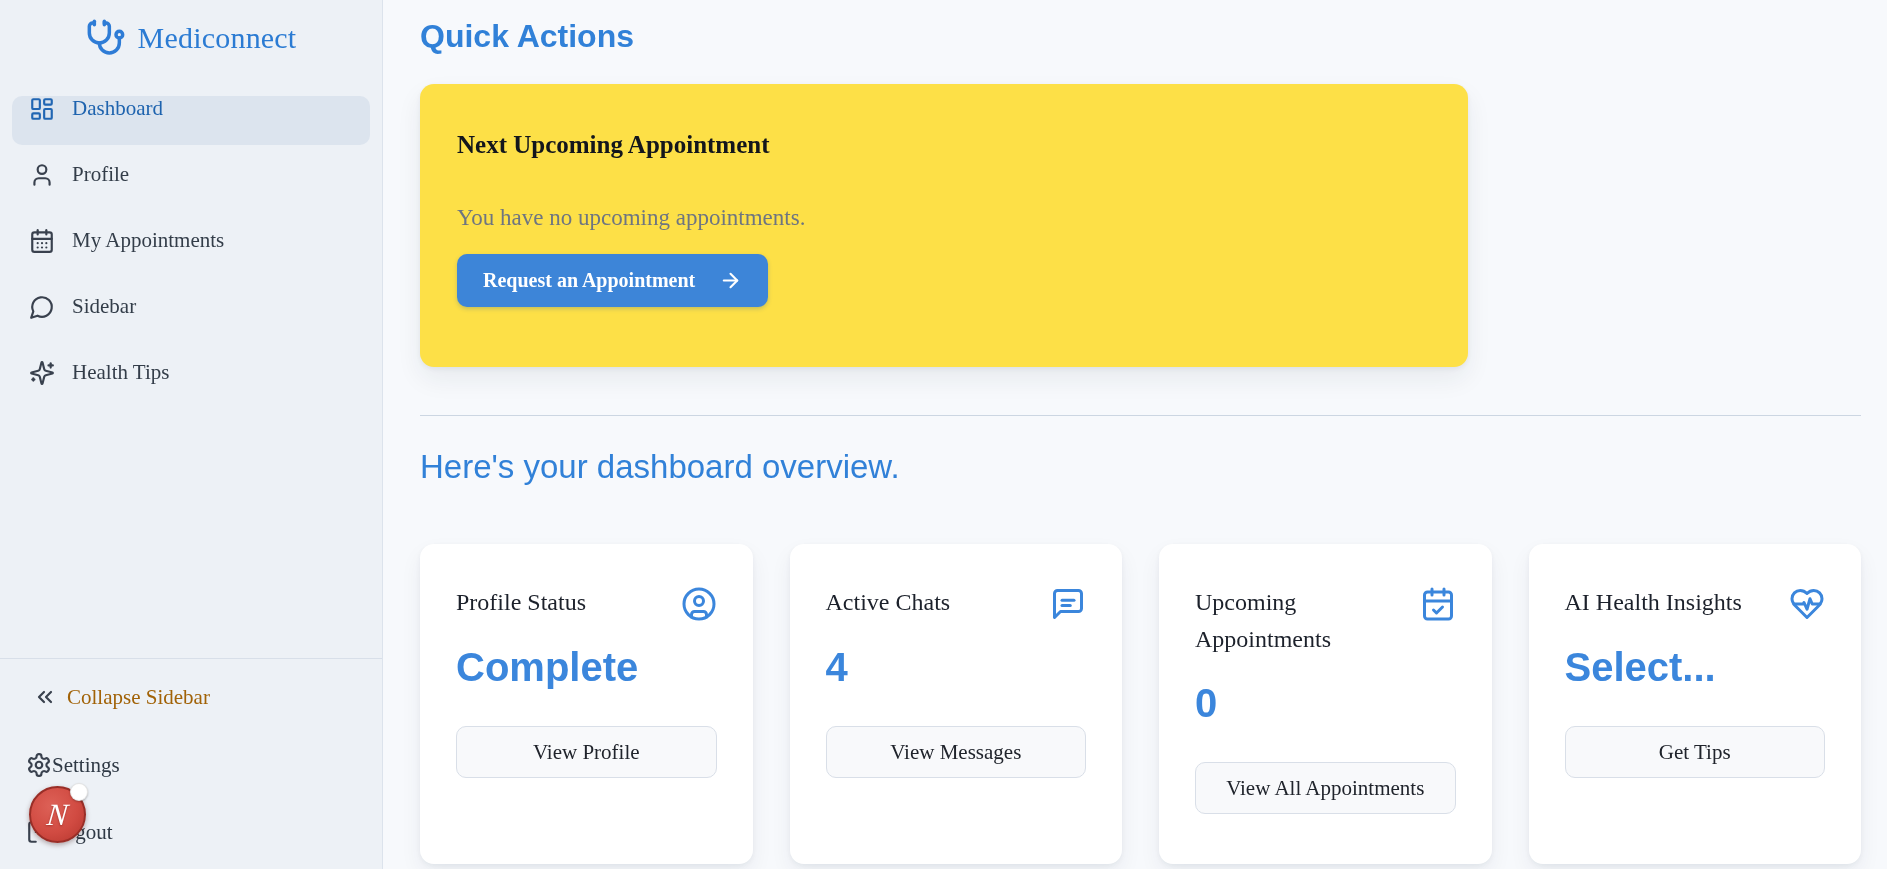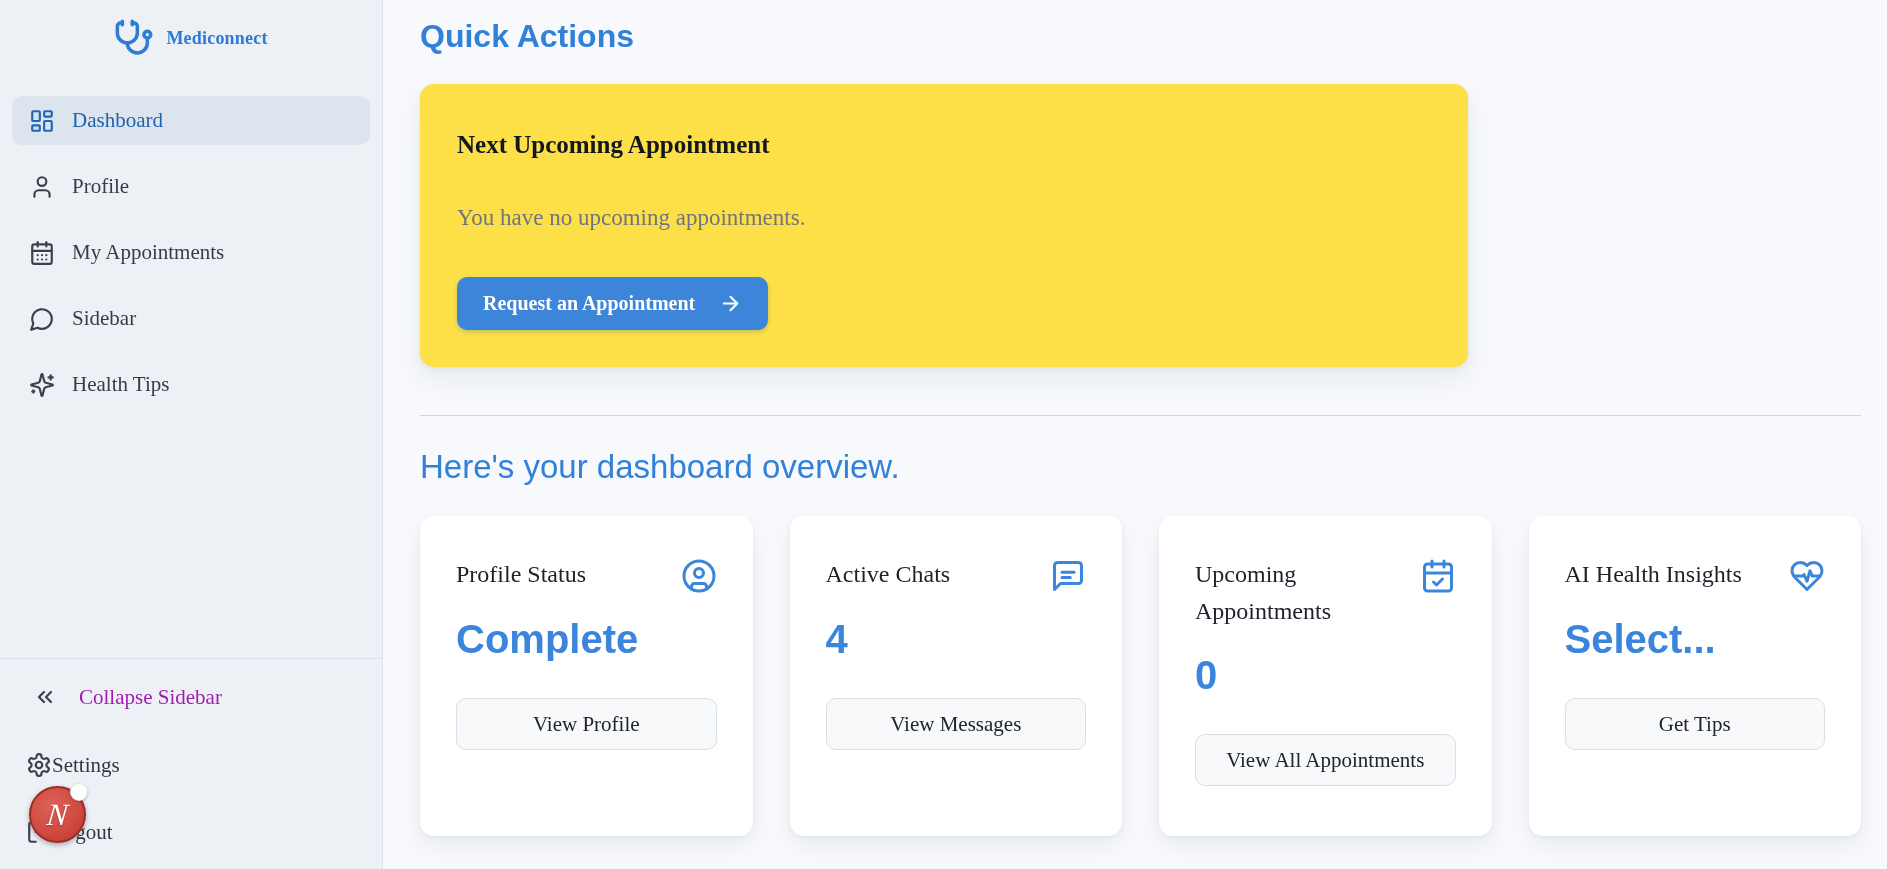--- a/index.html
+++ b/index.html
@@ -8,31 +8,31 @@
     font-family:"Liberation Serif","DejaVu Serif",serif;
     background:#f7f9fc; position:relative; color:#222;
   }
   svg { display:block; }
 
   
   .sidebar{ position:absolute; left:0; top:0; width:383px; height:869px;
     background:#edf1f6; border-right:1px solid #dce3ec; }
   .logo{ display:flex; align-items:center; justify-content:center; gap:12px; padding-top:16px; height:60px; }
   .logo-icon{ color:#2e7cd6; }
-  .logo-text{ font-size:18px; font-weight:700; color:#2b7bd3; letter-spacing:.2px; }
+  .logo-text{ font-size:30px; font-weight:400; color:#2b7bd3; letter-spacing:.2px; }
   .nav{ position:absolute; top:96px; left:12px; right:12px; }
-  .nav-item{ display:flex; align-items:center; gap:17px; height:49px; padding:0 17px;
+  .nav-item{ display:flex; align-items:flex-start; gap:17px; height:49px; padding:0 17px;
     border-radius:10px; color:#333d49; font-size:21px; cursor:pointer; margin-bottom:17px; }
   .nav-item .ni{ color:#39414e; }
   .nav-item.active{ background:#dce4ee; color:#1e63ae; }
   .nav-item.active .ni{ color:#2166b3; }
 
   .sidebar-divider{ position:absolute; top:658px; left:0; right:0; border-top:1px solid #d8dfe9; }
   .collapse-row{ position:absolute; top:672px; left:0; right:0; height:50px;
-    display:flex; align-items:center; gap:22px; padding:0 33px; font-size:21px; color:#a21caf; cursor:pointer; }
+    display:flex; align-items:center; gap:10px; padding:0 33px; font-size:21px; color:#a16207; cursor:pointer; }
   .footer-row{ position:absolute; left:0; right:0; height:50px;
     display:flex; align-items:center; padding:0 26px; font-size:21px; color:#2f3945; cursor:pointer; }
   .row-settings{ top:740px; }
   .row-logout{ top:807px; }
   .footer-row .ni, .collapse-row .ni{ color:#39414e; }
 
   .avatar{ position:absolute; left:29px; top:786px; width:57px; height:57px; border-radius:50%;
     background:radial-gradient(circle at 38% 34%, #dd6157, #d14b42 55%, #b5362e 100%);
     border:2px solid #992e27; display:flex; align-items:center; justify-content:center;
     color:#fff; z-index:6; cursor:pointer; box-shadow:0 2px 5px rgba(60,20,16,.35); }
@@ -42,31 +42,31 @@
     background:#fff; border:1px solid #3a3a3a22; border-radius:50%; box-shadow:0 1px 2px rgba(0,0,0,.25); }
 
   
   .main-title{ position:absolute; left:420px; top:14px; font-size:32px; line-height:44px;
     color:#3181d8; font-family:"Liberation Sans","DejaVu Sans",sans-serif; font-weight:700; }
   .appt-card{ position:absolute; left:420px; top:84px; width:1048px; height:283px;
     background:#fde047; border-radius:14px; padding:44px 37px;
     box-shadow:0 2px 5px rgba(25,39,62,.06), 0 12px 26px rgba(25,39,62,.07); }
   .appt-title{ font-size:25px; line-height:34px; font-weight:700; color:#13161c; }
   .appt-msg{ margin-top:40px; font-size:23px; line-height:32px; color:#6e7581; }
-  .cta-btn{ margin-top:43px; display:inline-flex; align-items:center; gap:24px;
+  .cta-btn{ margin-top:20px; display:inline-flex; align-items:center; gap:24px;
     background:#3d85d8; color:#fff; height:53px; padding:0 26px; border:none; border-radius:10px;
     font-size:20px; font-weight:700; font-family:"Liberation Serif",serif; cursor:pointer;
     box-shadow:0 2px 4px rgba(33,90,160,.25);text-align:right; }
   .cta-btn .arrow{ color:#fff; }
 
   .h-divider{ position:absolute; left:420px; top:415px; width:1441px; border-top:1px solid #ccd6e2; }
   .overview-title{ position:absolute; left:420px; top:444px; font-size:33px; line-height:46px;
     color:#3181d8; font-family:"Liberation Sans","DejaVu Sans",sans-serif; font-weight:400; }
 
-  .cards{ position:absolute; left:420px; top:516px; width:1441px; display:flex; gap:37px; }
+  .cards{ position:absolute; left:420px; top:544px; width:1441px; display:flex; gap:37px; }
   .stat-card{ flex:1; height:320px; background:#fff; border-radius:14px; padding:40px 36px;
     display:flex; flex-direction:column; align-items:flex-start;
     box-shadow:0 2px 5px rgba(25,39,62,.05), 0 10px 22px rgba(25,39,62,.06); }
   .stat-head{ display:flex; justify-content:space-between; align-items:flex-start; width:100%; }
   .stat-title{ font-size:24px; line-height:1.55; color:#1c212b; max-width:74%; }
   .stat-icon{ color:#3b86dc; margin-top:2px; }
   .stat-value{ margin-top:18px; font-size:40px; line-height:54px; font-weight:700; color:#3b86dc;
     font-family:"Liberation Sans","DejaVu Sans",sans-serif; }
   .stat-btn{ margin-top:32px; align-self:stretch; height:52px; background:#f8f9fb;
     border:1px solid #d9dfe8; border-radius:10px; font-size:21px; color:#20242c;

